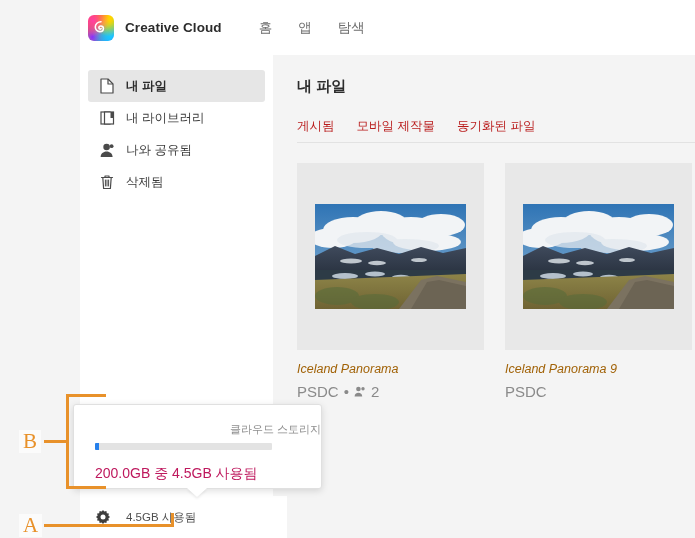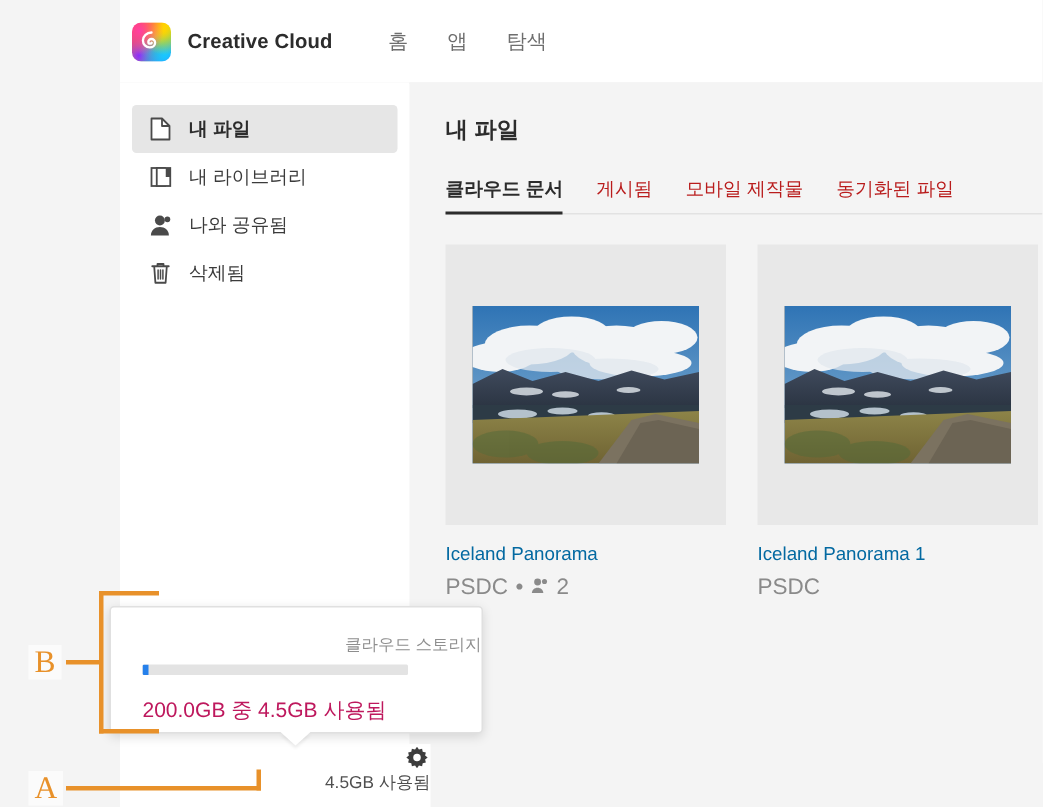--- a/index.html
+++ b/index.html
@@ -99,33 +99,32 @@
   .card{width:187px;}
   .card-thumb{
     width:187px;height:187px;background:#e8e8e8;
     display:flex;align-items:center;justify-content:center;
   }
   .photo{
     width:151px;height:105px;background:#6a7f8c;position:relative;
     overflow:hidden;
   }
   .card-name{
-    margin-top:12px;font-size:12.5px;color:#0369a1;white-space:nowrap;
+    margin-top:12px;font-size:12.5px;color:#a16207;white-space:nowrap;font-style:italic;
   }
   .card-meta{
     margin-top:7px;font-size:15px;color:#8a8a8a;
     display:flex;align-items:center;gap:5px;white-space:nowrap;
   }
 
   
   #statusbar{
     position:absolute;left:0;bottom:0;width:193px;height:42px;
-    display:flex;align-items:flex-end;padding-left:14px;
+    display:flex;align-items:center;padding-left:14px;
     background:#ffffff;
-    flex-direction:column;
   }
   #gear-btn{
     width:18px;height:18px;display:flex;align-items:center;
     justify-content:center;cursor:pointer;color:#4a4a4a;
   }
   #storage-label{
     margin-left:14px;font-size:11.5px;color:#4f4f4f;white-space:nowrap;
     cursor:pointer;
   }
 
@@ -225,21 +224,20 @@
         </svg>
       </span>
       <span class="side-label">삭제됨</span>
     </div>
   </div>
 
   <div id="main">
     <div id="page-title">내 파일</div>
 
     <div id="tabs">
-      <div class="tab active">클라우드 문서</div>
       <div class="tab">게시됨</div>
       <div class="tab">모바일 제작물</div>
       <div class="tab">동기화된 파일</div>
     </div>
 
     <div id="grid">
 
       <div class="card">
         <div class="card-thumb">
           <div class="photo">
@@ -340,21 +338,21 @@
               <path d="M0 76 L151 70 L151 105 L0 105 Z" fill="url(#grsA)"></path>
               <path d="M84 105 L106 76 L122 72 L151 78 L151 105 Z" fill="#7b7260"></path>
               <path d="M96 105 L112 78 L124 76 L151 82 L151 105 Z" fill="#6c6454"></path>
               <g fill="#556b3a" opacity=".55">
                 <ellipse cx="22" cy="92" rx="22" ry="9"></ellipse>
                 <ellipse cx="60" cy="98" rx="24" ry="8"></ellipse>
               </g>
             </svg>
           </div>
         </div>
-        <div class="card-name">Iceland Panorama 1</div>
+        <div class="card-name">Iceland Panorama 9</div>
         <div class="card-meta">
           <span>PSDC</span>
         </div>
       </div>
 
     </div>
   </div>
 
   <div id="statusbar">
     <div id="gear-btn">

